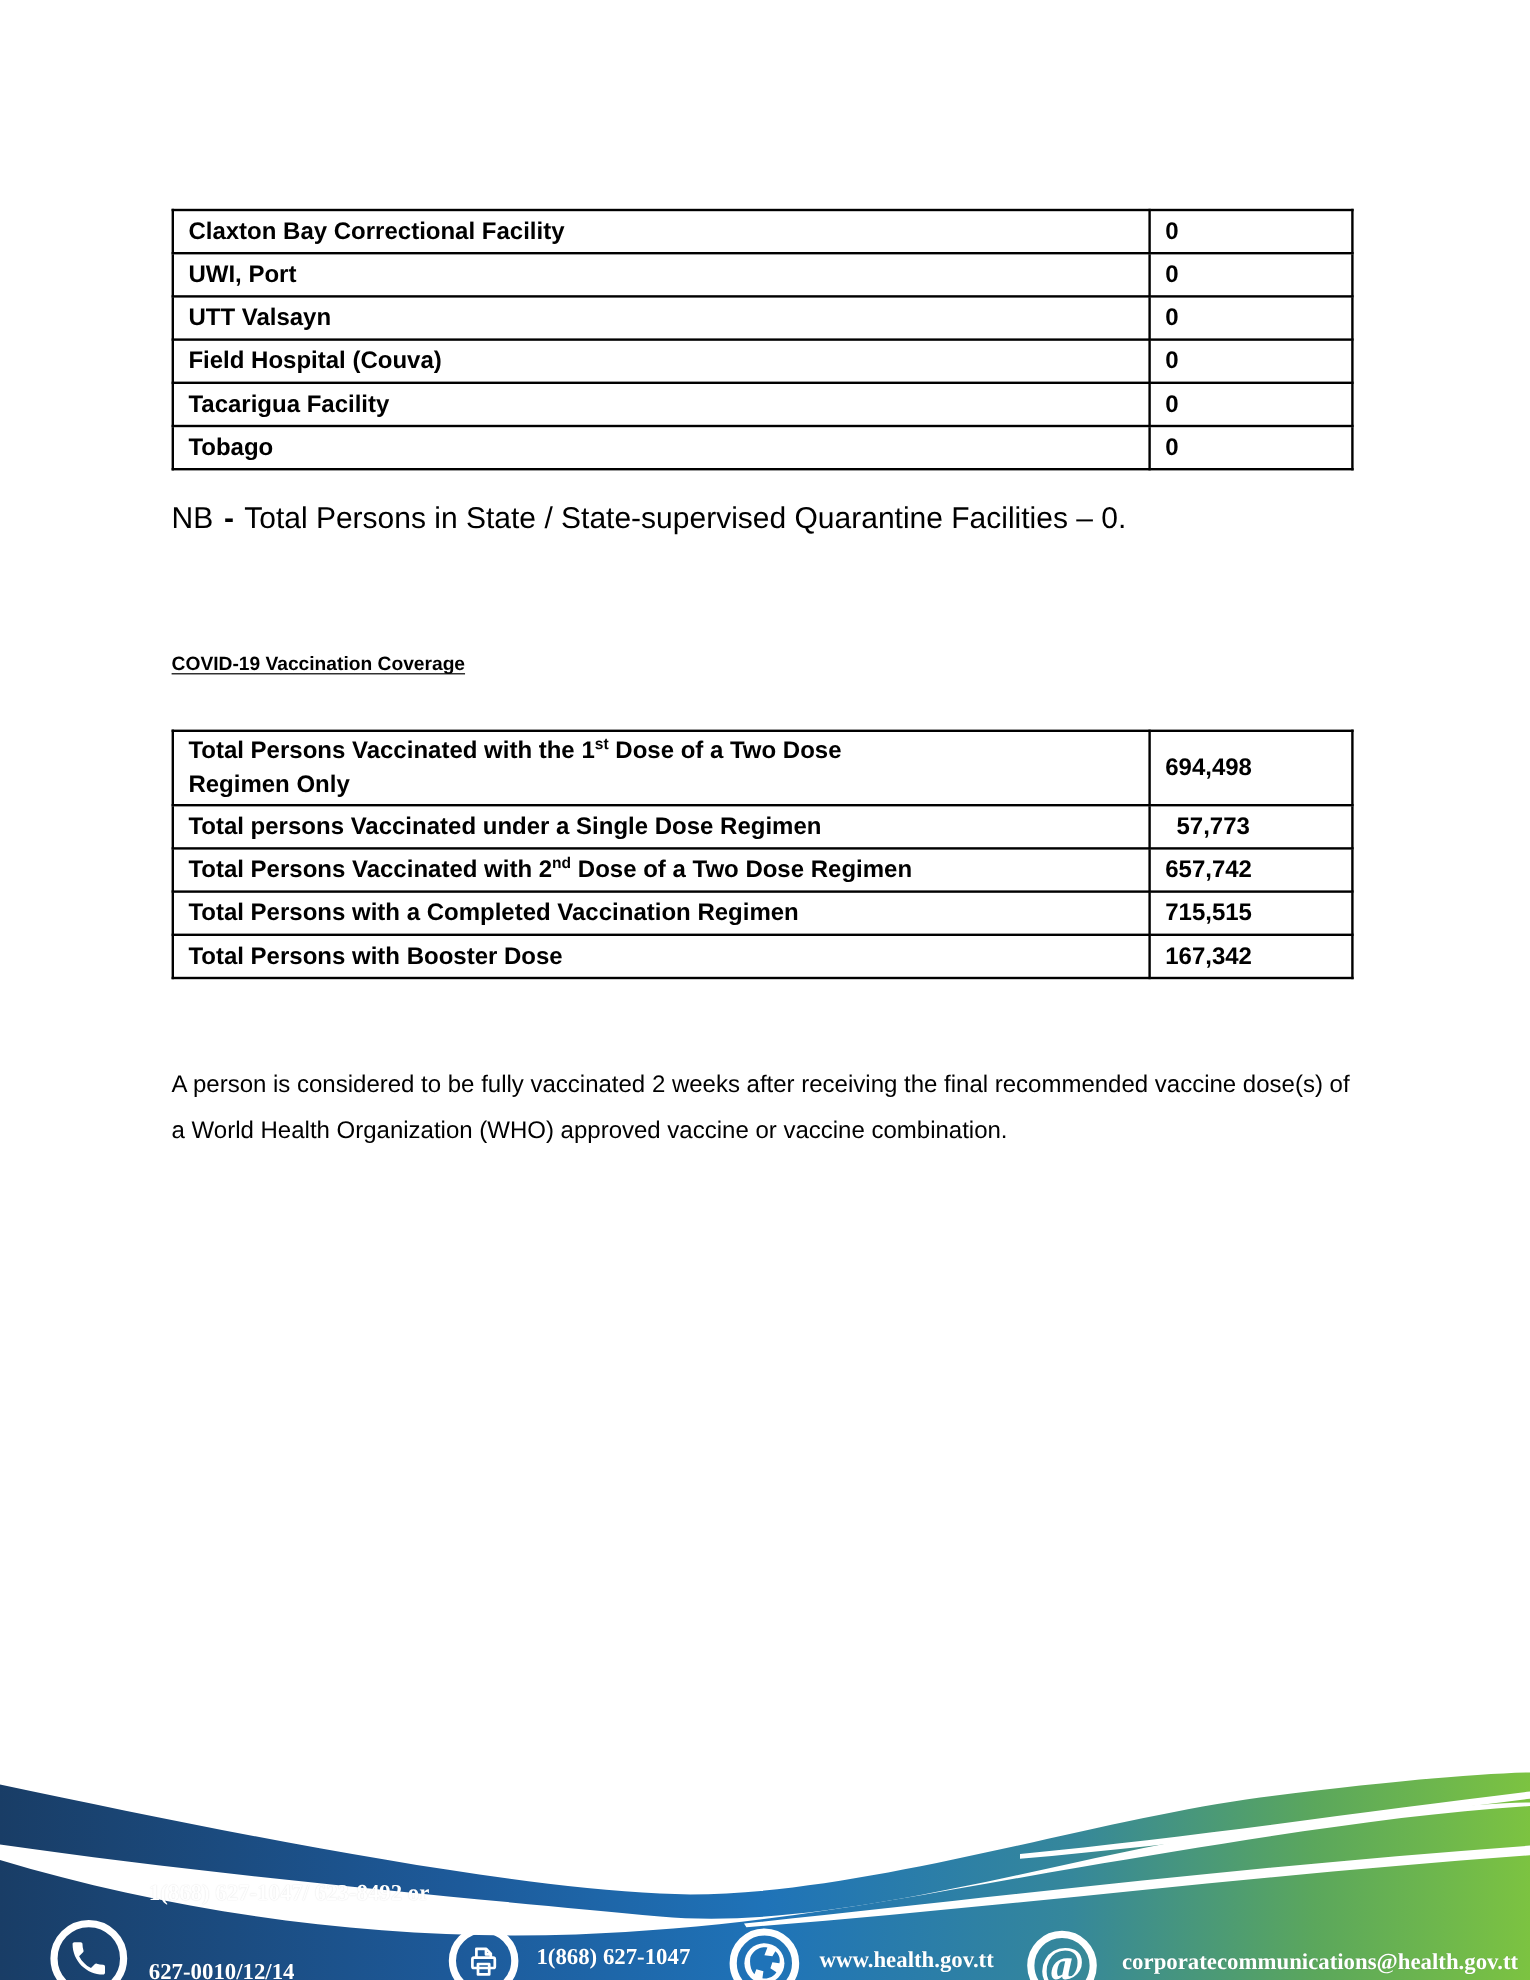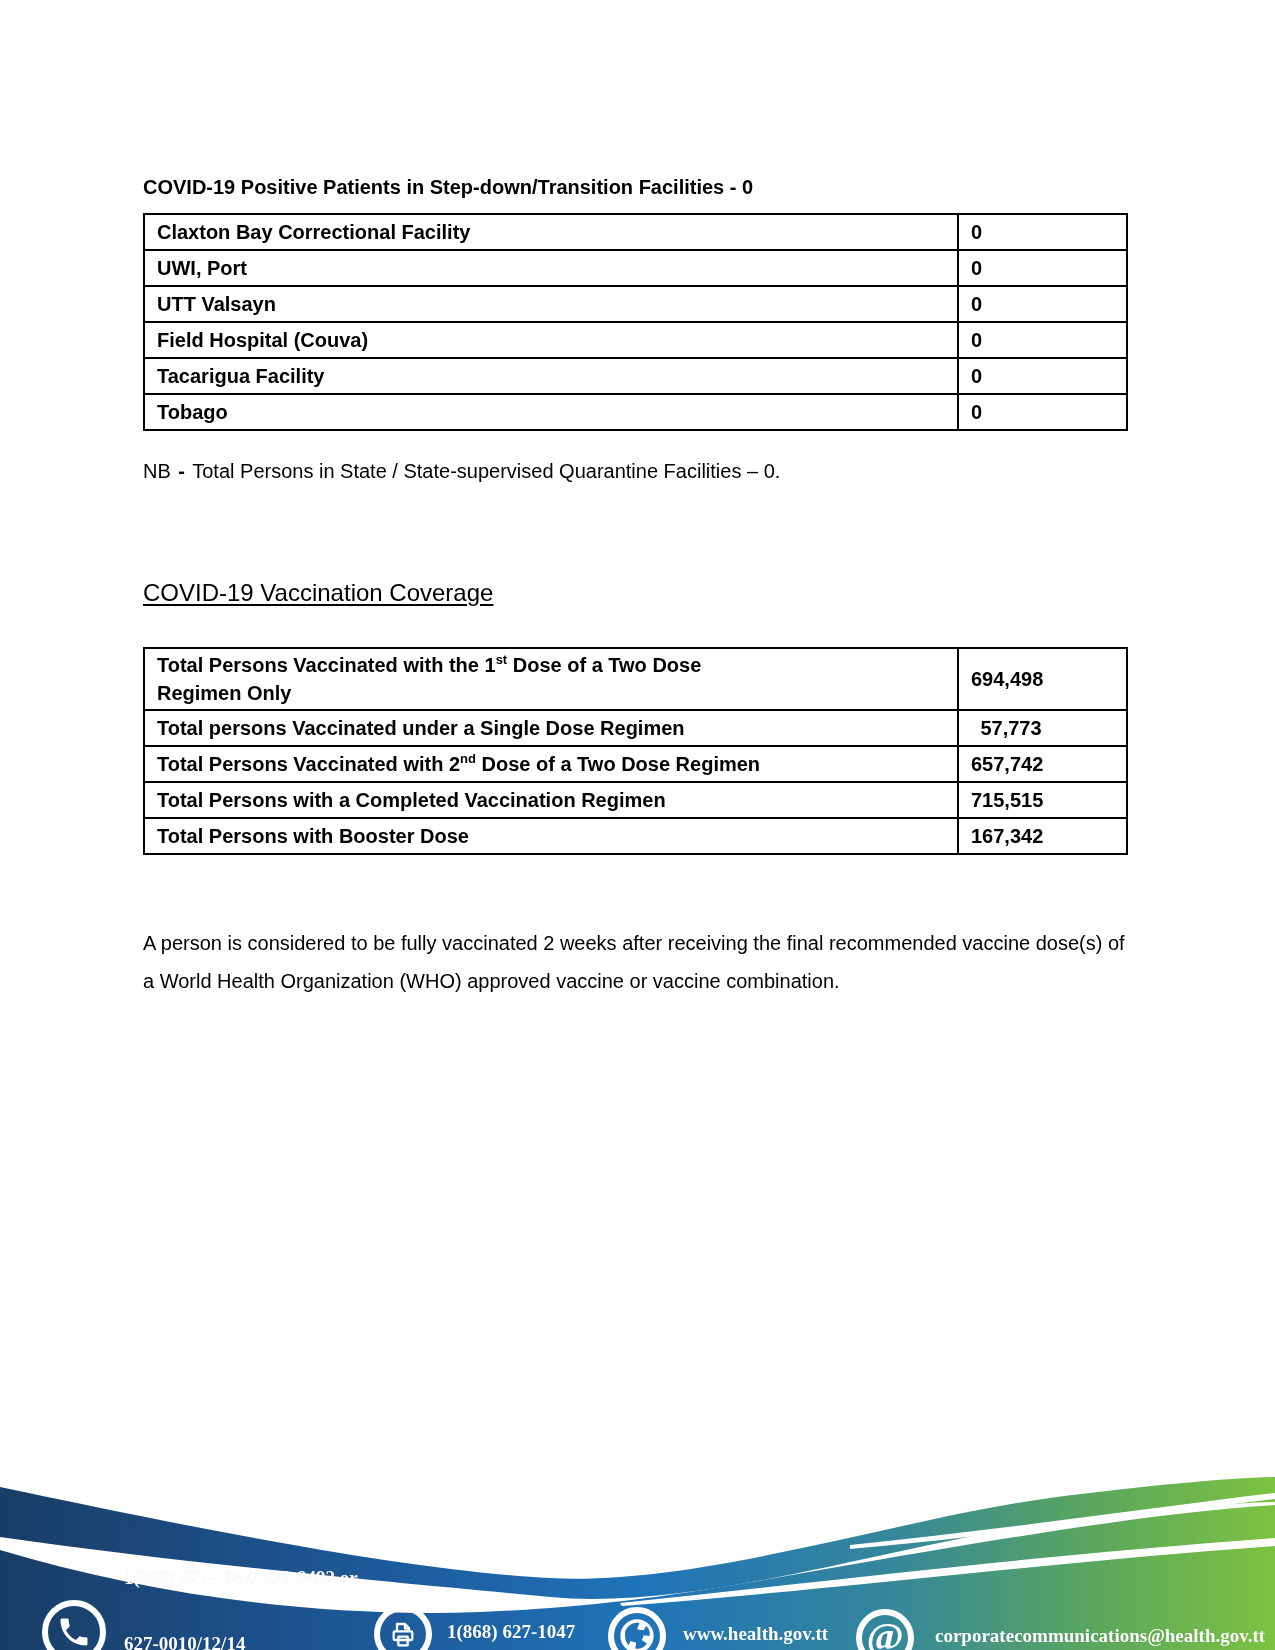--- a/index.html
+++ b/index.html
@@ -32,26 +32,26 @@
     font-size:20px;font-weight:bold;
     padding:2px 12px;
     height:30px;
     vertical-align:middle;
     overflow:hidden;
   }
   col.c-label{width:814px;}
   col.c-value{width:169px;}
   .nb-line{
     margin:27px 0 0 0;
-    font-size:20px;line-height:26px;font-weight:normal;
+    font-size:25px;line-height:26px;font-weight:normal;
   }
   .nb-line .nb-dash{font-weight:bold;padding:0 2px;}
   .h2{
     margin:96px 0 0 0;
-    font-size:24px;font-weight:normal;
+    font-size:16px;font-weight:bold;
     line-height:26px;
     text-decoration:underline;
     text-underline-offset:3px;
   }
   table.vax{margin-top:41px;}
   table.vax td{line-height:28px;}
   table.vax sup{font-size:13px;line-height:0;text-align:right;}
   table.vax sup:empty{display:none;}
   table.vax .l2{display:block;}
   table.vax .l2:empty{display:none;}
@@ -96,21 +96,20 @@
     transform:translateY(-1px);
   }
 </style>
 </head>
 <body>
 
 <div class="page">
 
   <div class="content">
 
-    <div class="h1">COVID-19 Positive Patients in Step-down/Transition Facilities - 0</div>
 
     <table class="dtable step">
       <colgroup>
           <col class="c-label">
           <col class="c-value">
         </colgroup>
       <tbody>
         <tr>
           <td>Claxton Bay Correctional Facility</td>
           <td class="val">0</td>

